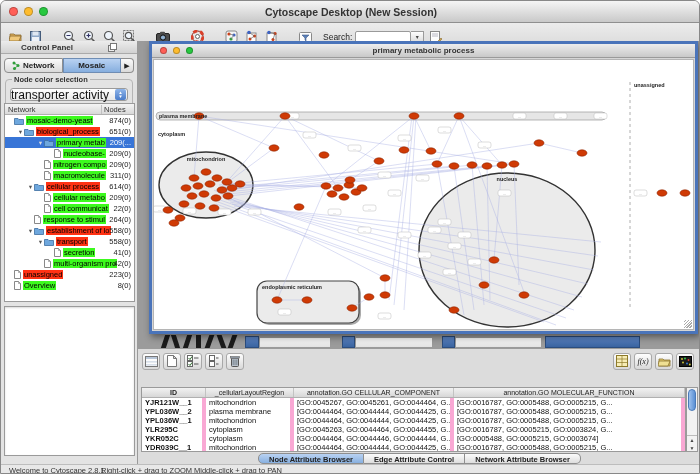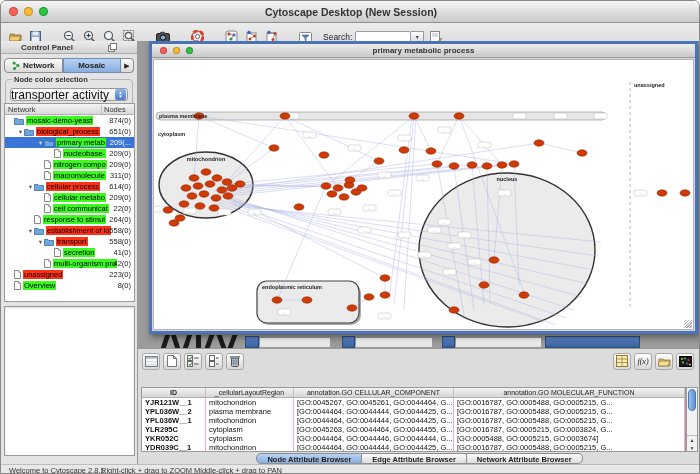--- a/index.html
+++ b/index.html
@@ -94,21 +94,21 @@
   .dp-head span{font-size:8px;font-weight:bold;color:#333;}
   .dp-tools{height:24px;display:flex;align-items:center;padding:0 4px;}
   .dbtn{width:18px;height:17px;border:1px solid #a8a8a8;border-radius:3px;margin-right:3px;
     background:linear-gradient(#fefefe,#d8d8d8);display:flex;align-items:center;justify-content:center;}
   .dp-spacer{flex:1;}
   .dtable{position:absolute;left:3px;top:38px;width:545px;height:65px;background:#fff;
     border:1px solid #9a9a9a;font-size:7.5px;overflow:hidden;}
   .dthead{display:flex;height:10px;background:linear-gradient(#f2f2f2,#d7d7d7);border-bottom:1px solid #b0b0b0;}
   .dthead div{border-right:1px solid #c2c2c2;text-align:center;font-size:7px;color:#222;overflow:hidden;white-space:nowrap;line-height:10px;}
   .dtr{display:flex;height:9px;line-height:9px;}
-  .dtr div{border-right:1px solid #f9a8d4;white-space:nowrap;overflow:hidden;padding-left:3px;color:#111;}
+  .dtr div{border-right:4px solid #f9a8d4;white-space:nowrap;overflow:hidden;padding-left:3px;color:#111;}
   .c-id{width:64px;font-weight:bold;}
   .c-reg{width:88px;}
   .c-cc{width:160px;}
   .c-mf{flex:1;}
   .vscroll{position:absolute;right:3px;top:38px;width:12px;height:65px;background:#f2f2f2;border:1px solid #9a9a9a;}
   .vthumb{position:absolute;left:1px;top:1px;width:8px;height:22px;border-radius:4px;
     background:linear-gradient(90deg,#9ec2ee,#5a8fd4);border:1px solid #4a7ab8;}
   .varrows{position:absolute;left:0px;bottom:0;width:10px;height:16px;border-top:1px solid #bbb;
     display:flex;flex-direction:column;align-items:center;font-size:5px;color:#444;line-height:8px;}
   .dp-tabs{position:absolute;left:0;right:0;top:104px;display:flex;justify-content:center;}
@@ -800,21 +800,21 @@
     </div>
     <div class="vscroll">
       <div class="vthumb"></div>
       <div class="varrows">
           <span>▲</span>
           <span>▼</span>
         </div>
     </div>
     <div class="dp-tabs" id="dp-tabs">
         <div class="seg sel">Node Attribute Browser</div>
-        <div class="seg">Edge Attribute Browser</div>
+        <div class="seg">Edge Attribute Control</div>
         <div class="seg">Network Attribute Browser</div>
       </div>
   </div>
 
   <div class="statusbar">
     <span style="left:8px">Welcome to Cytoscape 2.8.1</span>
     <span style="left:100px">Right-click + drag to ZOOM</span>
     <span style="left:193px">Middle-click + drag to PAN</span>
   </div>
 </div>

